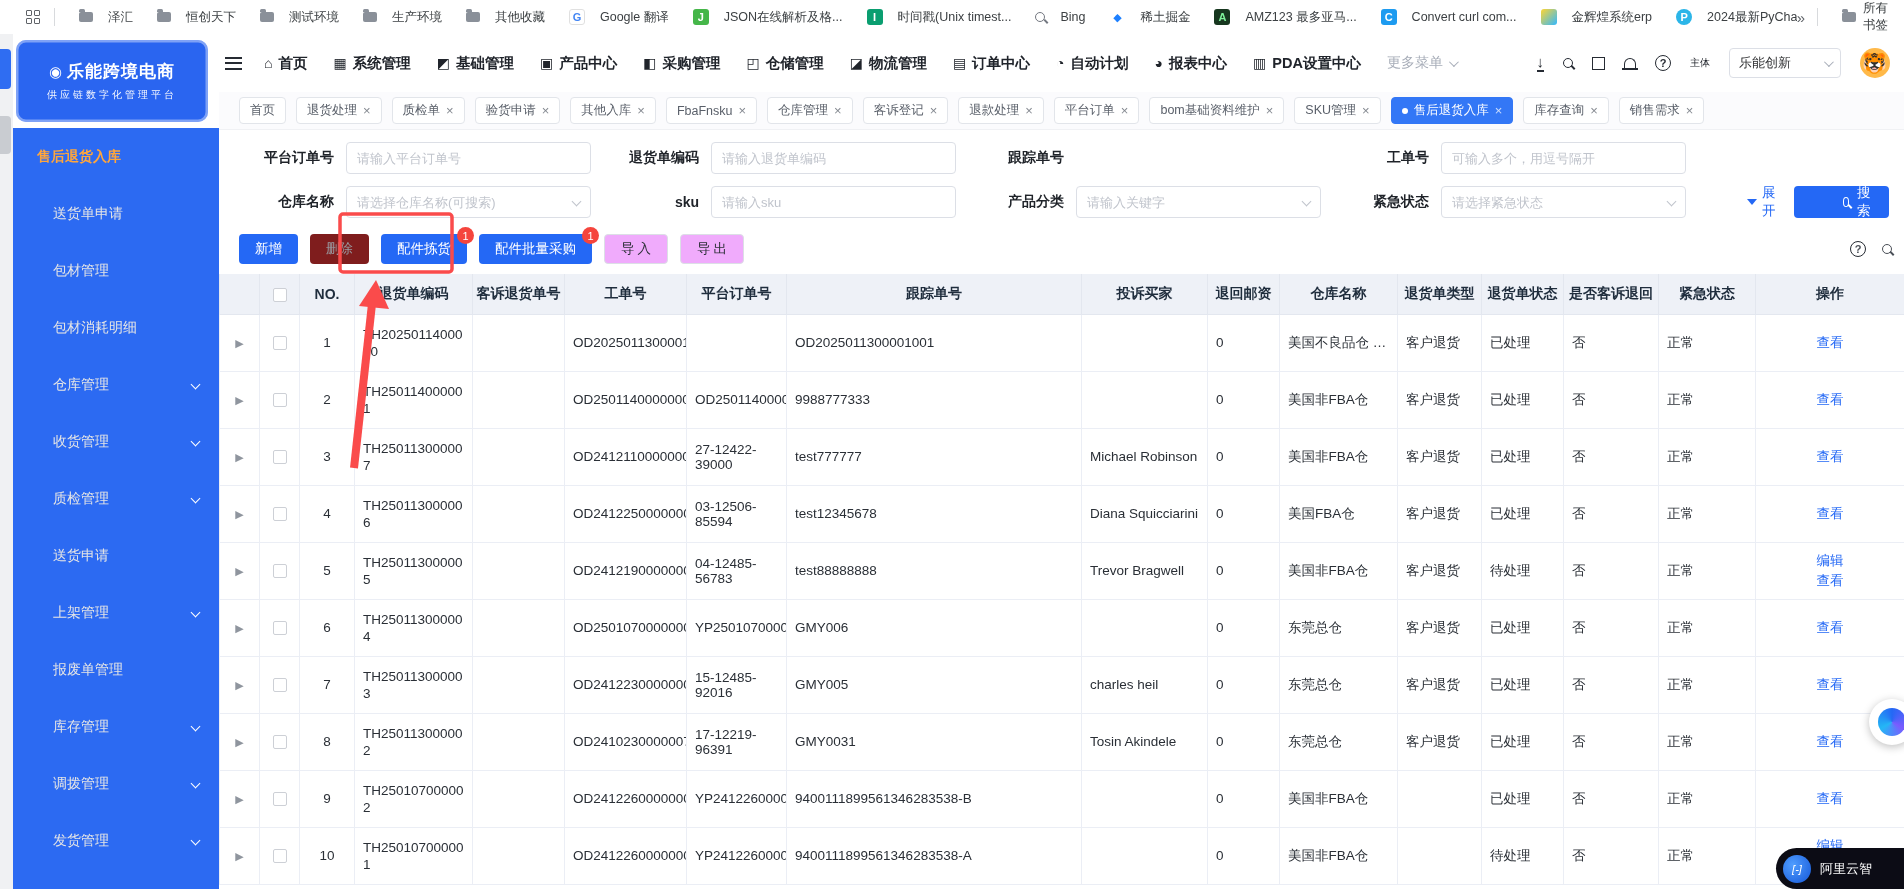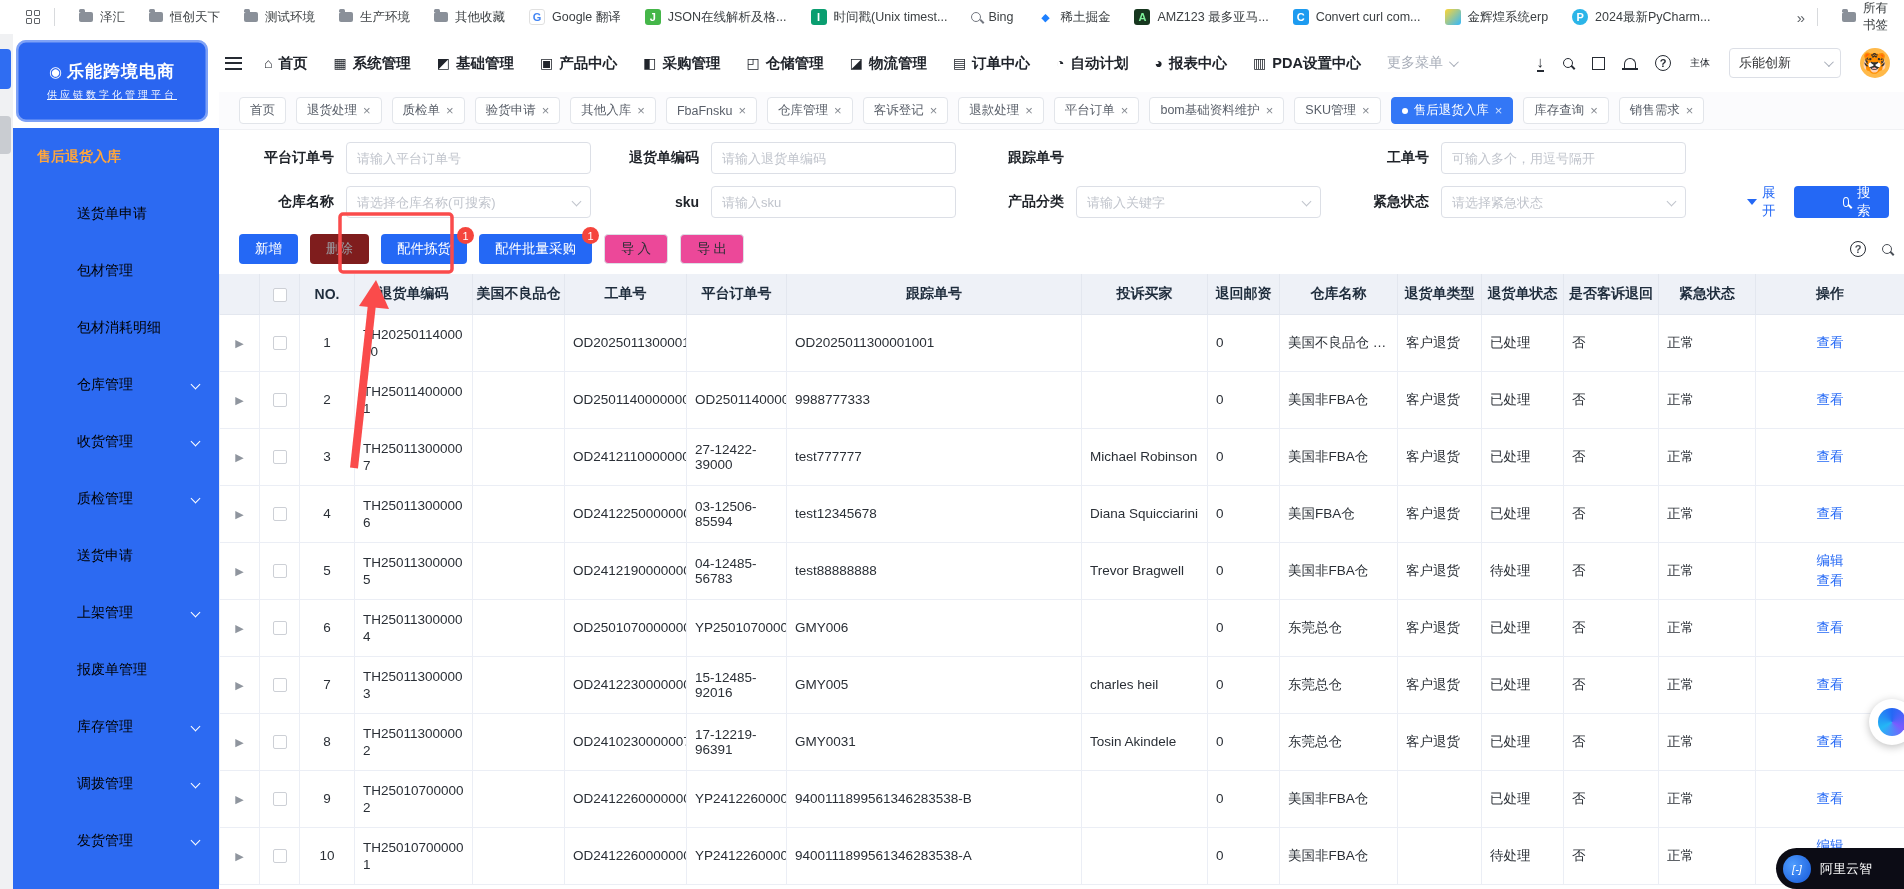--- a/index.html
+++ b/index.html
@@ -7,21 +7,21 @@
     font-family:"Liberation Sans","DejaVu Sans",sans-serif; }
   body { position:relative; }
 
   
   .bookmarks-bar { position:absolute; left:0; top:0; width:1904px; height:34px;
     background:#fff; display:flex; align-items:center; padding:0 8px 0 26px; }
   .tabgroups-icon { width:14px; height:14px; display:grid; grid-template-columns:6px 6px; grid-gap:2px; margin-right:14px; }
   .tabgroups-icon i { width:6px; height:6px; border:1.4px solid #5f6368; border-radius:1px; }
   .bm-divider { width:1px; height:18px; background:#d8dadd; margin:0 12px 0 0; }
   .bm-list { display:flex; align-items:center; gap:24px; margin-left:12px; flex:0 1 auto; overflow:hidden; white-space:nowrap; }
-  .bookmark { display:flex; align-items:center; gap:7px; font-size:12.5px; color:#3c4043; cursor:pointer; flex:0 0 auto; }
+  .bookmark { display:flex; align-items:center; gap:15px; font-size:12.5px; color:#3c4043; cursor:pointer; flex:0 0 auto; }
   .folder-ic { width:14px; height:10px; background:#8a9099; border-radius:2px; position:relative; flex:0 0 auto; }
   .folder-ic::before { content:""; position:absolute; left:0; top:-3px; width:6px; height:3px; background:#8a9099; border-radius:1.5px 1.5px 0 0; }
   .fav { width:16px; height:16px; border-radius:3px; font-size:11px; font-weight:bold;
     display:flex; align-items:center; justify-content:center; flex:0 0 auto; }
   .fav.grad { background:linear-gradient(135deg,#ffd531,#31b8ff); }
   .mini-mag { position:relative; width:10px; height:10px; border:1.6px solid currentColor; border-radius:50%; display:inline-block; }
   .mini-mag::after { content:""; position:absolute; width:1.8px; height:5px; background:currentColor;
     right:-2px; bottom:-3px; transform:rotate(-45deg); }
   .bm-right { margin-left:auto; display:flex; align-items:center; gap:12px; color:#5f6368; }
   .bm-chevrons { font-size:15px; color:#5f6368; cursor:pointer; }
@@ -54,26 +54,26 @@
   .entity-label { font-size:10px; color:#20242b; }
   .entity-select { width:112px; height:30px; border:1px solid #dcdfe6; border-radius:4px; display:flex; align-items:center;
     justify-content:space-between; padding:0 9px; font-size:13px; color:#303133; cursor:pointer; }
   .avatar { width:30px; height:30px; border-radius:50%; background:#ffb949; font-size:20px; line-height:30px; text-align:center; cursor:pointer; }
 
   
   .logo-box { position:absolute; left:16px; top:40px; width:192px; height:82px; background:#2a65f0; border-radius:10px;
     box-shadow:inset 0 0 0 2.5px rgba(255,255,255,.4); display:flex; flex-direction:column; align-items:center; justify-content:center; gap:5px; }
   .logo-line1 { color:#fff; font-size:17px; font-weight:bold; letter-spacing:1px; display:flex; align-items:center; gap:4px; }
   .logo-badge { font-size:15px; }
-  .logo-line2 { color:#fff; font-size:10px; letter-spacing:3px; opacity:.95;text-decoration:underline; }
+  .logo-line2 { color:#fff; font-size:10px; letter-spacing:3px; opacity:.95; }
 
   
   .sidebar { position:absolute; left:13px; top:128px; width:206px; height:761px; background:#2c6af2; overflow:hidden; }
-  .side-item { height:57px; display:flex; align-items:center; padding-left:64px; padding-right:18px;
-    color:#000000; font-size:14px; cursor:pointer; position:relative; white-space:nowrap; }
+  .side-item { height:57px; display:flex; align-items:center; padding-left:40px; padding-right:18px;
+    color:#e5e5e5; font-size:14px; cursor:pointer; position:relative; white-space:nowrap; }
   .side-item.active { color:#ffa63c; padding-left:24px; font-weight:600; }
   .side-chev { position:absolute; right:20px; width:7px; height:7px; border-right:1.5px solid #fff; border-bottom:1.5px solid #fff; transform:rotate(45deg); }
 
   
   .main { position:absolute; left:219px; top:92px; width:1685px; height:797px; background:#fff; }
 
   .tabbar { height:38px; display:flex; align-items:center; gap:10px; padding-left:20px; background:#fbfbfd;
     border-bottom:1px solid #f0f1f4; overflow:hidden; }
   .tab { height:27px; display:flex; align-items:center; gap:6px; padding:0 10px; border:1px solid #e2e5ea; border-radius:4px;
     background:#fff; color:#595f69; font-size:12.5px; cursor:pointer; white-space:nowrap; flex:0 0 auto; }
@@ -103,21 +103,21 @@
   .search-btn { margin-left:18px;padding-left:48px; }
   .reset-btn { margin-left:18px; color:#5a6068; }
   .ic-reset { font-size:14px; color:#9aa0aa; }
 
   
   .toolbar { display:flex; align-items:center; padding-left:20px; margin-top:12px; height:34px; }
   .tbtn { position:relative; height:30px; border-radius:4px; font-size:13.5px; padding:0 15px; margin-right:12px;
     display:inline-flex; align-items:center; cursor:pointer; border:1px solid transparent; font-family:inherit; }
   .tbtn.primary { background:#2468f5; color:#fff; }
   .tbtn.disabled { background:#7f1d1d; color:#9a9da3; cursor:not-allowed; }
-  .tbtn.plain { background:#ec4899; color:#2b2f36; border-color:#dcdfe6; letter-spacing:3px; padding:0 13px 0 16px; }
+  .tbtn.plain { background:#f0abfc; color:#2b2f36; border-color:#dcdfe6; letter-spacing:3px; padding:0 13px 0 16px; }
   .badge { position:absolute; right:-8px; top:-8px; min-width:17px; height:17px; border-radius:9px; background:#f5453d;
     color:#fff; font-size:11px; display:flex; align-items:center; justify-content:center; padding:0 4px; }
   .toolbar-right { margin-left:auto; display:flex; align-items:center; gap:16px; margin-right:12px; color:#4a4f57; }
 
   
   .table-wrap { margin-top:8px; }
   table { border-collapse:collapse; table-layout:fixed; width:1685px; }
   thead th { background:#eef1f7; height:40px; font-size:14px; font-weight:bold; color:#1f2d3d; text-align:center;
     border:1px solid #e3e7ef; border-top:none; white-space:nowrap; overflow:hidden; }
   tbody td { height:57px; border:1px solid #ebeef5; font-size:13.5px; color:#2a2f36; padding:4px 8px;
@@ -597,21 +597,21 @@
           <col style="width:95px">
           <col style="width:97px">
           <col style="width:149px">
       </colgroup>
       <thead>
         <tr>
           <th></th>
           <th><span class="cb"></span></th>
           <th>NO.</th>
             <th>退货单编码</th>
-            <th>美国不良品仓</th>
+            <th>客诉退货单号</th>
             <th>工单号</th>
             <th>平台订单号</th>
             <th>跟踪单号</th>
             <th>投诉买家</th>
             <th>退回邮资</th>
             <th>仓库名称</th>
             <th>退货单类型</th>
             <th>退货单状态</th>
             <th>是否客诉退回</th>
             <th>紧急状态</th>

